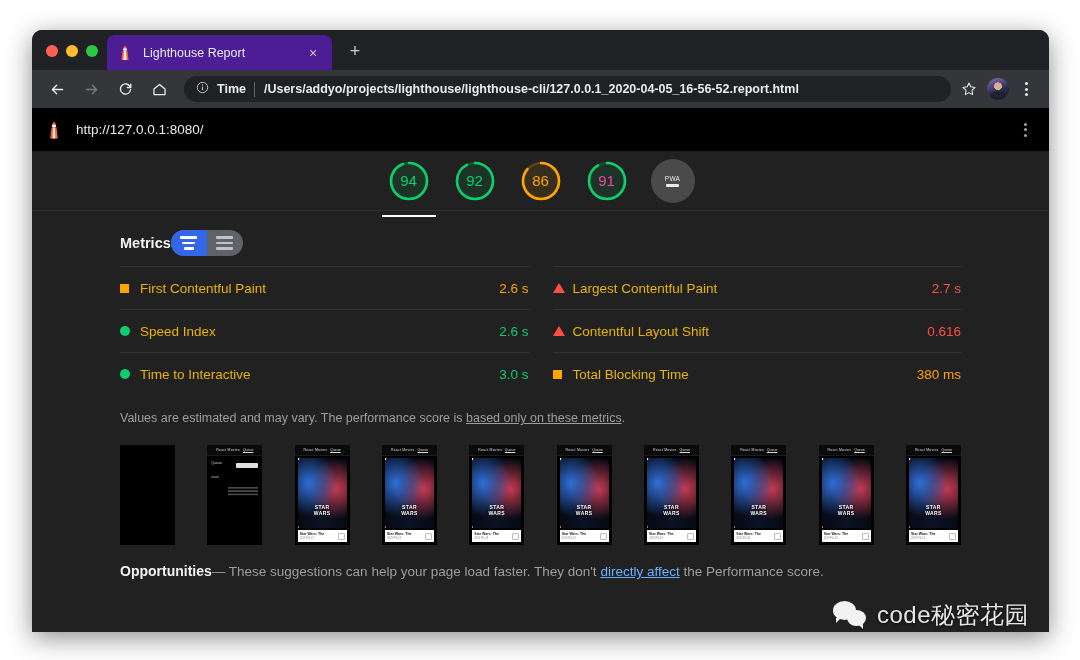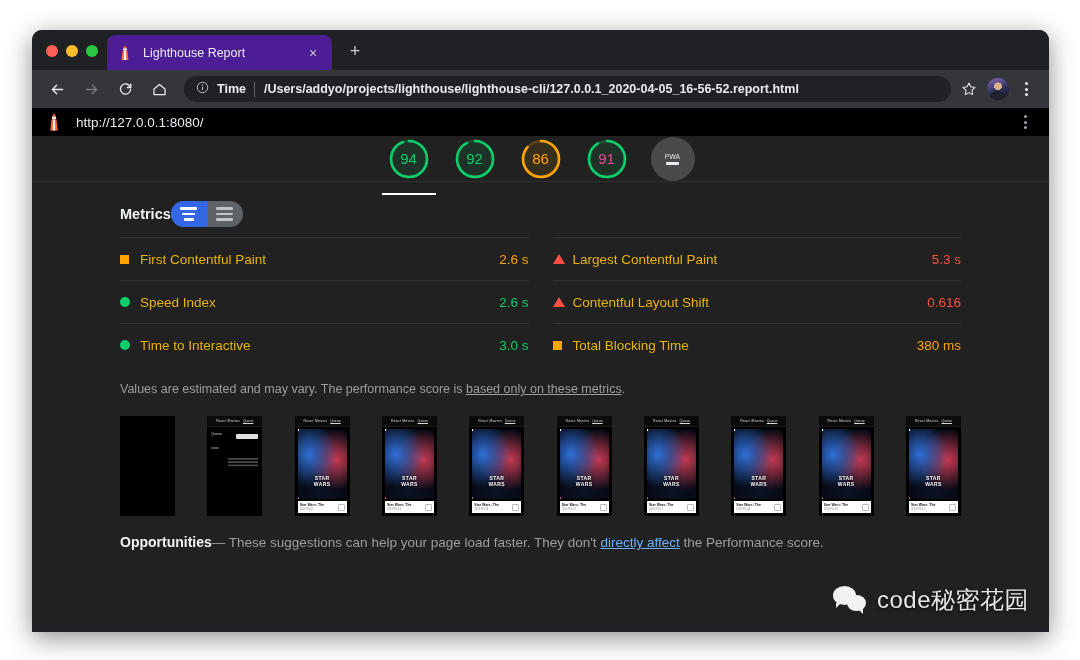--- a/index.html
+++ b/index.html
@@ -160,21 +160,21 @@
     width: 22px; height: 24px;
     display: flex; flex-direction: column;
     align-items: center; justify-content: center;
     gap: 2.5px;
     flex: 0 0 auto;
   }
   #chromemenu i { width: 3px; height: 3px; border-radius: 50%; background: #e8eaed; display:block; }
 
   
   #lh-topbar {
-    height: 28px;
+    height: 43px;
     background: #000000;
     display: flex;
     align-items: center;
     padding: 0 14px;
   }
   #lh-topbar .lhicon { width: 16px; height: 18px; flex: 0 0 16px; margin-right: 14px; }
   #lh-topbar .lhurl {
     flex: 1;
     color: #e8eaed;
     font-size: 13.5px;
@@ -190,21 +190,21 @@
   
   #report {
     height: 492px;
     background: #212121;
     position: relative;
     overflow: hidden;
   }
 
   
   #gauges {
-    height: 46px;
+    height: 60px;
     display: flex;
     align-items: center;
     justify-content: center;
     gap: 22px;
     border-bottom: 1px solid #2f2f2f;
     position: relative;
   }
   .gauge {
     position: relative;
     width: 44px; height: 44px;
@@ -619,21 +619,21 @@
               <span class="mname">Time to Interactive</span>
               <span class="mval v-pass">3.0 s</span>
             </div>
           </div>
         <div class="mcol" id="mcol-right">
             <div class="mrow">
               <span class="marker">
                 <span class="tri"></span>
               </span>
               <span class="mname">Largest Contentful Paint</span>
-              <span class="mval v-fail">5.3 s</span>
+              <span class="mval v-fail">2.7 s</span>
             </div>
             <div class="mrow">
               <span class="marker">
                 <span class="tri"></span>
               </span>
               <span class="mname">Contentful Layout Shift</span>
               <span class="mval v-fail">0.616</span>
             </div>
             <div class="mrow">
               <span class="marker">

